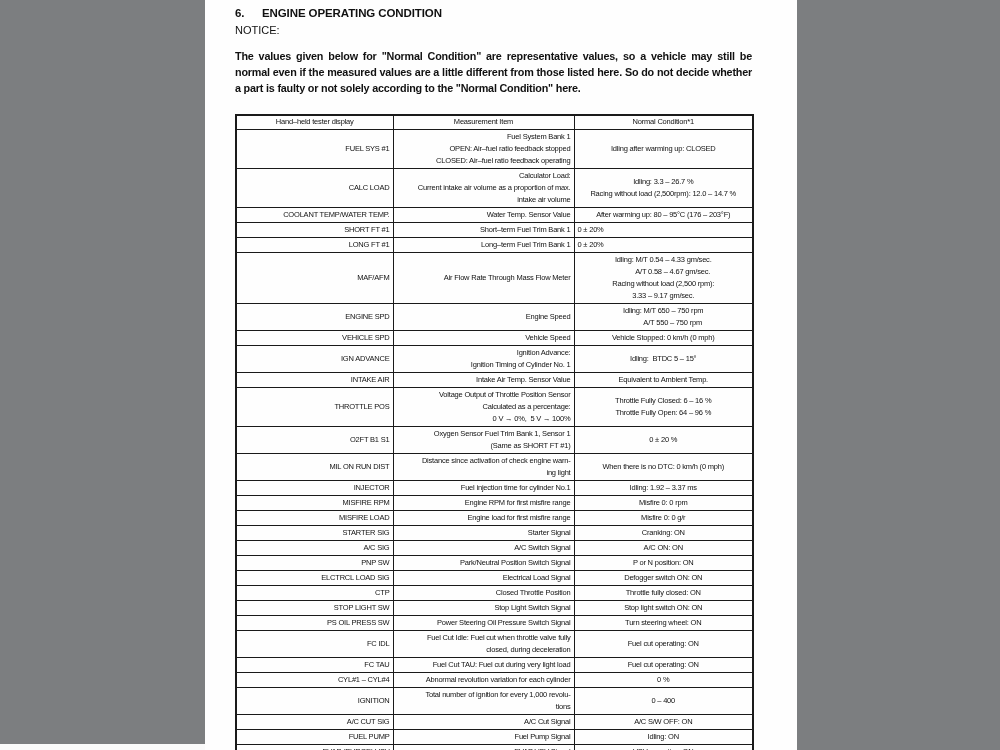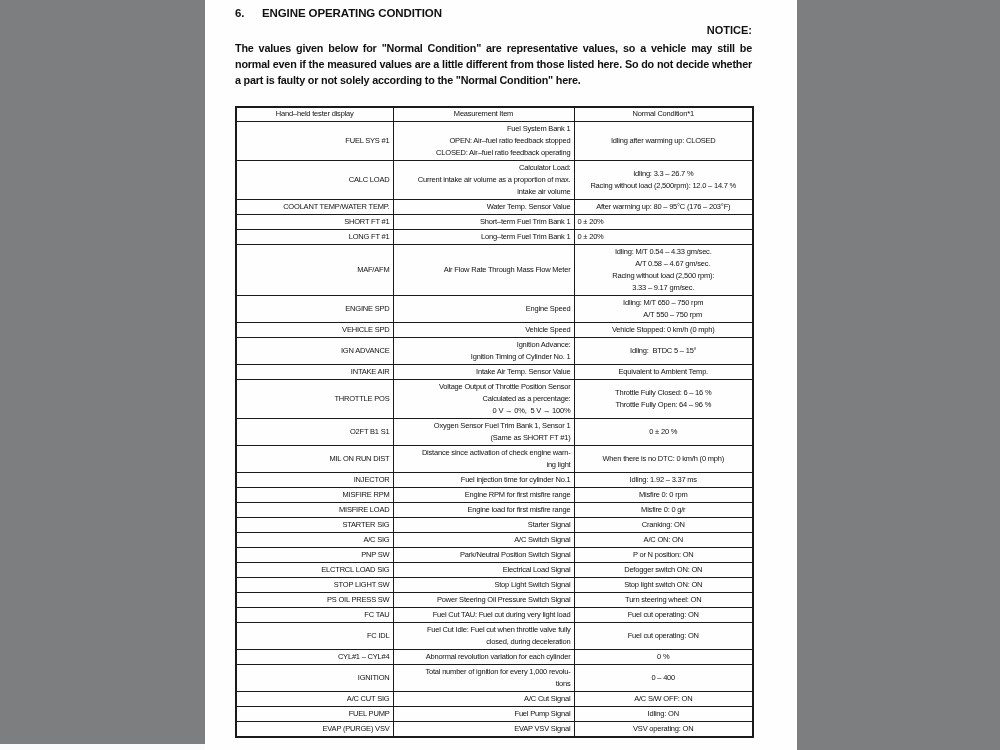--- a/index.html
+++ b/index.html
@@ -25,24 +25,23 @@
   }
   .heading {
     display: flex;
     font-weight: bold;
     font-size: 11.5px;
     letter-spacing: -0.1px;
     margin-bottom: 5px;
   }
   .heading .sec-num { width: 27px; }
   .notice-label {
-    font-weight: bold;
+    font-weight: normal;
     font-size: 11px;
-    margin-bottom: 4px;
-    text-align: right;
+    margin-bottom: 12px;
   }
   .notice-text {
     font-weight: bold;
     font-size: 10.8px;
     letter-spacing: -0.2px;
     line-height: 16px;
     text-align: justify;
     width: 517px;
     margin-bottom: 18px;
   }
@@ -211,41 +210,46 @@
           <td class="c-display">PNP SW</td>
           <td class="c-item">Park/Neutral Position Switch Signal</td>
           <td class="c-normal">P or N position: ON</td>
         </tr>
         <tr>
           <td class="c-display">ELCTRCL LOAD SIG</td>
           <td class="c-item">Electrical Load Signal</td>
           <td class="c-normal">Defogger switch ON: ON</td>
         </tr>
         <tr>
+          <td class="c-display">CTP</td>
+          <td class="c-item">Closed Throttle Position</td>
+          <td class="c-normal">Throttle fully closed: ON</td>
+        </tr>
+        <tr>
           <td class="c-display">STOP LIGHT SW</td>
           <td class="c-item">Stop Light Switch Signal</td>
           <td class="c-normal">Stop light switch ON: ON</td>
         </tr>
         <tr>
           <td class="c-display">PS OIL PRESS SW</td>
           <td class="c-item">Power Steering Oil Pressure Switch Signal</td>
           <td class="c-normal">Turn steering wheel: ON</td>
-        </tr>
-        <tr>
-          <td class="c-display">FC TAU</td>
-          <td class="c-item">Fuel Cut TAU: Fuel cut during very light load</td>
-          <td class="c-normal">Fuel cut operating: ON</td>
         </tr>
         <tr>
           <td class="c-display">FC IDL</td>
           <td class="c-item">Fuel Cut Idle: Fuel cut when throttle valve fully
 closed, during deceleration</td>
           <td class="c-normal">Fuel cut operating: ON</td>
         </tr>
         <tr>
+          <td class="c-display">FC TAU</td>
+          <td class="c-item">Fuel Cut TAU: Fuel cut during very light load</td>
+          <td class="c-normal">Fuel cut operating: ON</td>
+        </tr>
+        <tr>
           <td class="c-display">CYL#1 – CYL#4</td>
           <td class="c-item">Abnormal revolution variation for each cylinder</td>
           <td class="c-normal">0 %</td>
         </tr>
         <tr>
           <td class="c-display">IGNITION</td>
           <td class="c-item">Total number of ignition for every 1,000 revolu-
 tions</td>
           <td class="c-normal">0 – 400</td>
         </tr>

